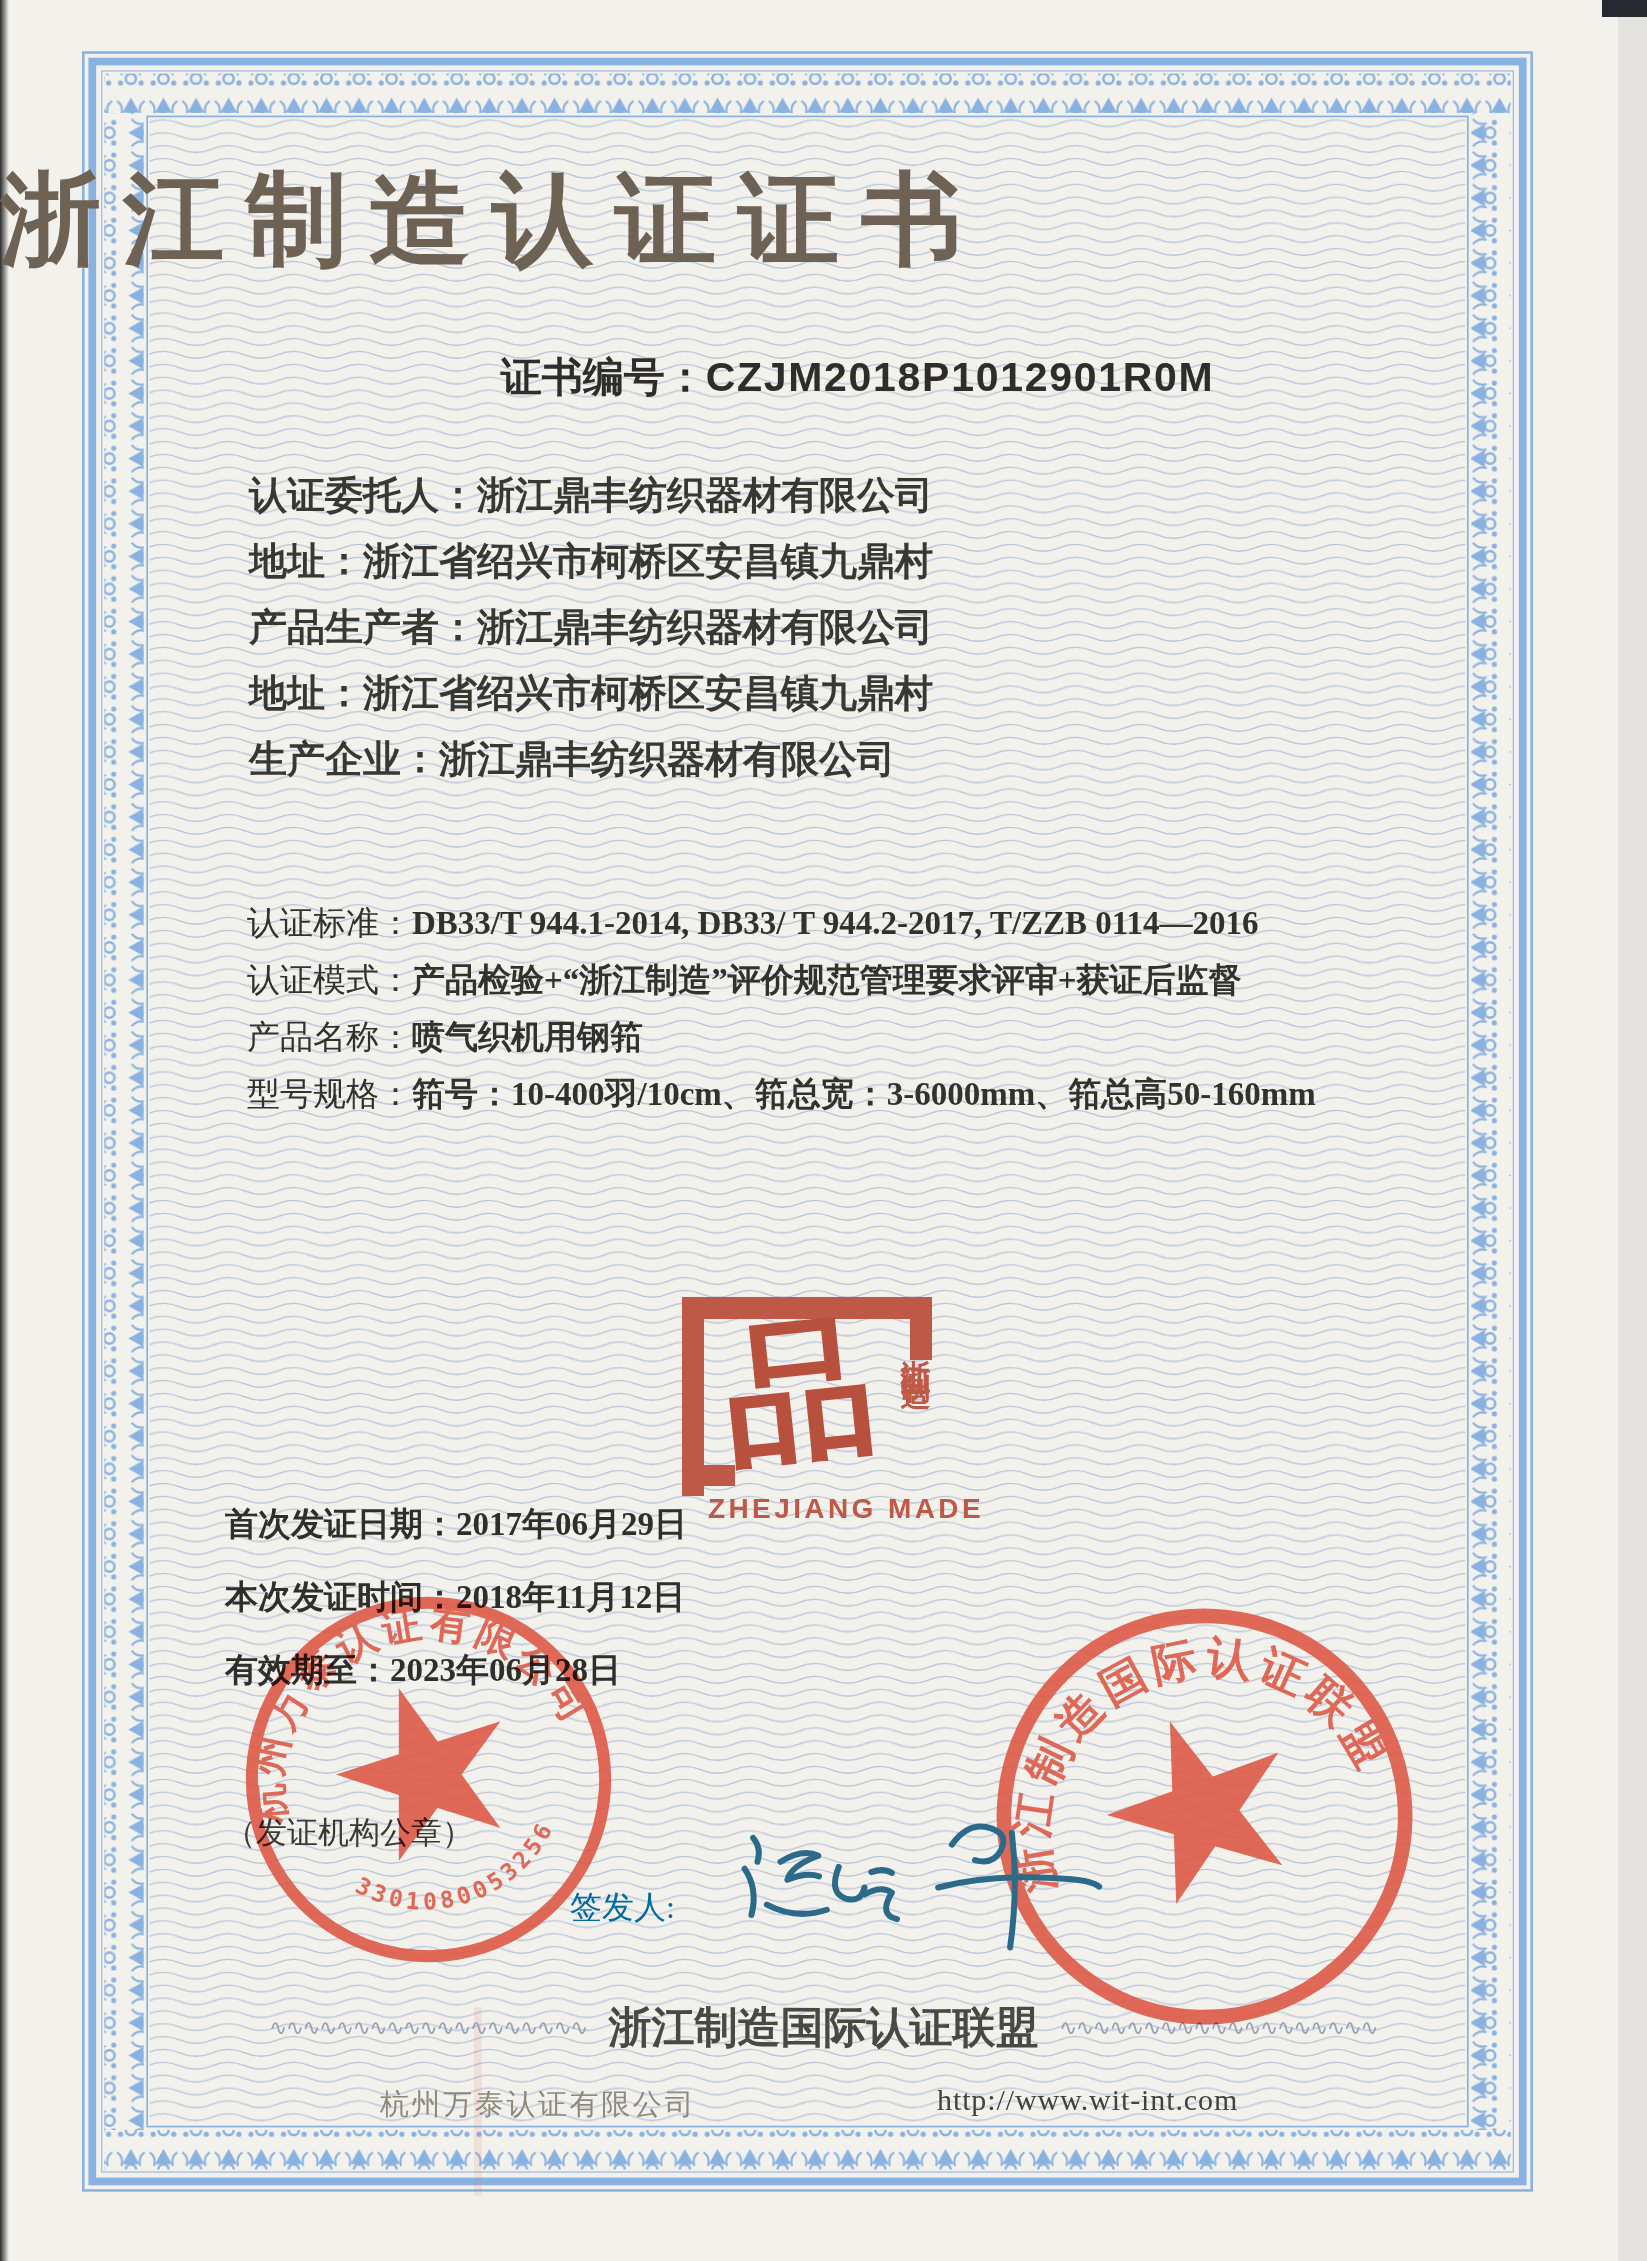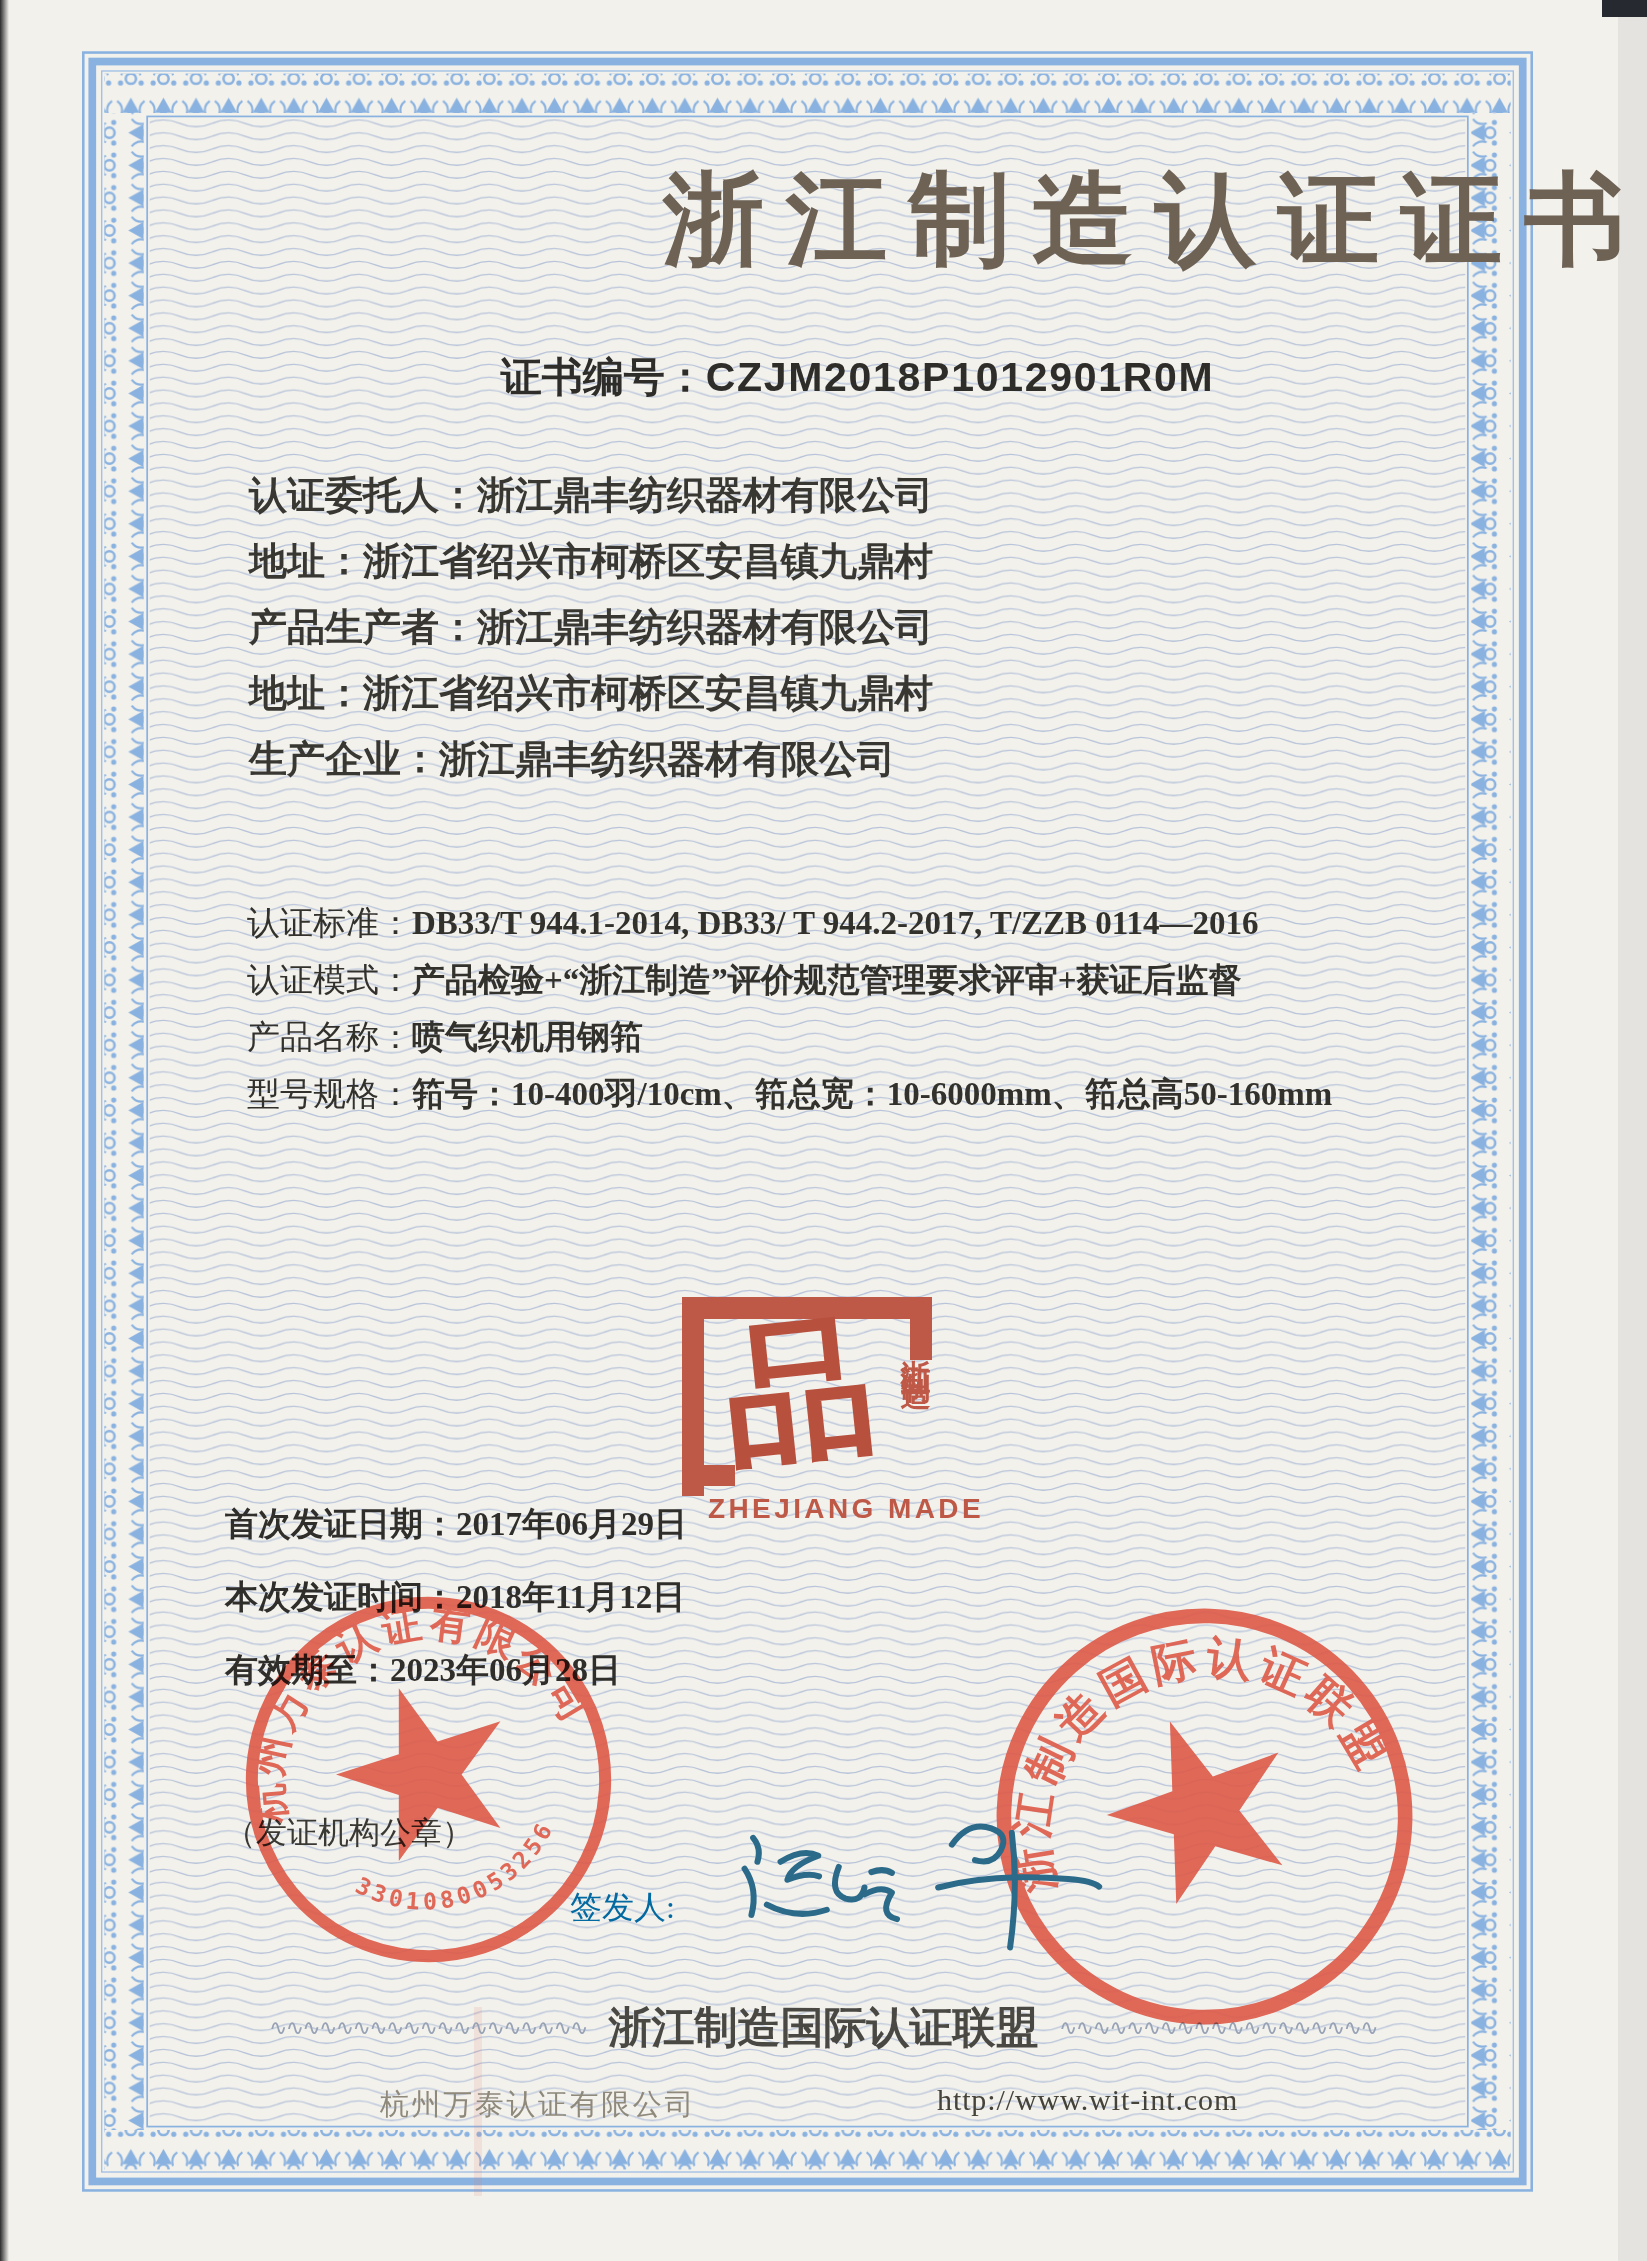--- a/index.html
+++ b/index.html
@@ -17,21 +17,21 @@
   .scan-col-right{position:absolute;right:0;top:0;width:29px;height:100%;background:#e4e3df;}
   .scan-edge-topright{position:absolute;right:0;top:0;width:45px;height:17px;background:#262a30;}
 
   
   .frame-svg{position:absolute;left:82px;top:51px;width:1451px;height:2141px;}
 
   .content{position:absolute;inset:0;z-index:2;}
 
   .title{
     position:absolute;left:0;top:153px;width:100%;
-    text-align:right;font-size:101px;font-weight:700;
+    text-align:left;font-size:101px;font-weight:700;
     letter-spacing:22px;color:#6e6255;
     font-family:"Liberation Serif","DejaVu Serif",serif;
   }
   .certno{
     position:absolute;left:0;top:350px;width:100%;text-align:center;
     font-size:41px;font-weight:700;color:#2e2d2a;
     font-family:"Liberation Sans","DejaVu Sans",sans-serif;
     margin-left:34px;
   }
   .certno .num{letter-spacing:1.7px;}
@@ -171,21 +171,21 @@
       <div class="spec-line">
         <span class="lbl">认证标准：</span><span class="val">DB33/T 944.1-2014, DB33/ T 944.2-2017, T/ZZB 0114—2016</span>
       </div>
       <div class="spec-line">
         <span class="lbl">认证模式：</span><span class="val">产品检验+“浙江制造”评价规范管理要求评审+获证后监督</span>
       </div>
       <div class="spec-line">
         <span class="lbl">产品名称：</span><span class="val">喷气织机用钢筘</span>
       </div>
       <div class="spec-line">
-        <span class="lbl">型号规格：</span><span class="val">筘号：10-400羽/10cm、筘总宽：10-6000mm、筘总高50-160mm</span>
+        <span class="lbl">型号规格：</span><span class="val">筘号：10-400羽/10cm、筘总宽：3-6000mm、筘总高50-160mm</span>
       </div>
     </div>
 
 
     <div class="logo">
       <div class="bar bar-top"></div>
       <div class="bar bar-right-drop"></div>
       <div class="bar bar-left"></div>
       <div class="bar bar-left-tab"></div>
       <div class="mark">品</div>

